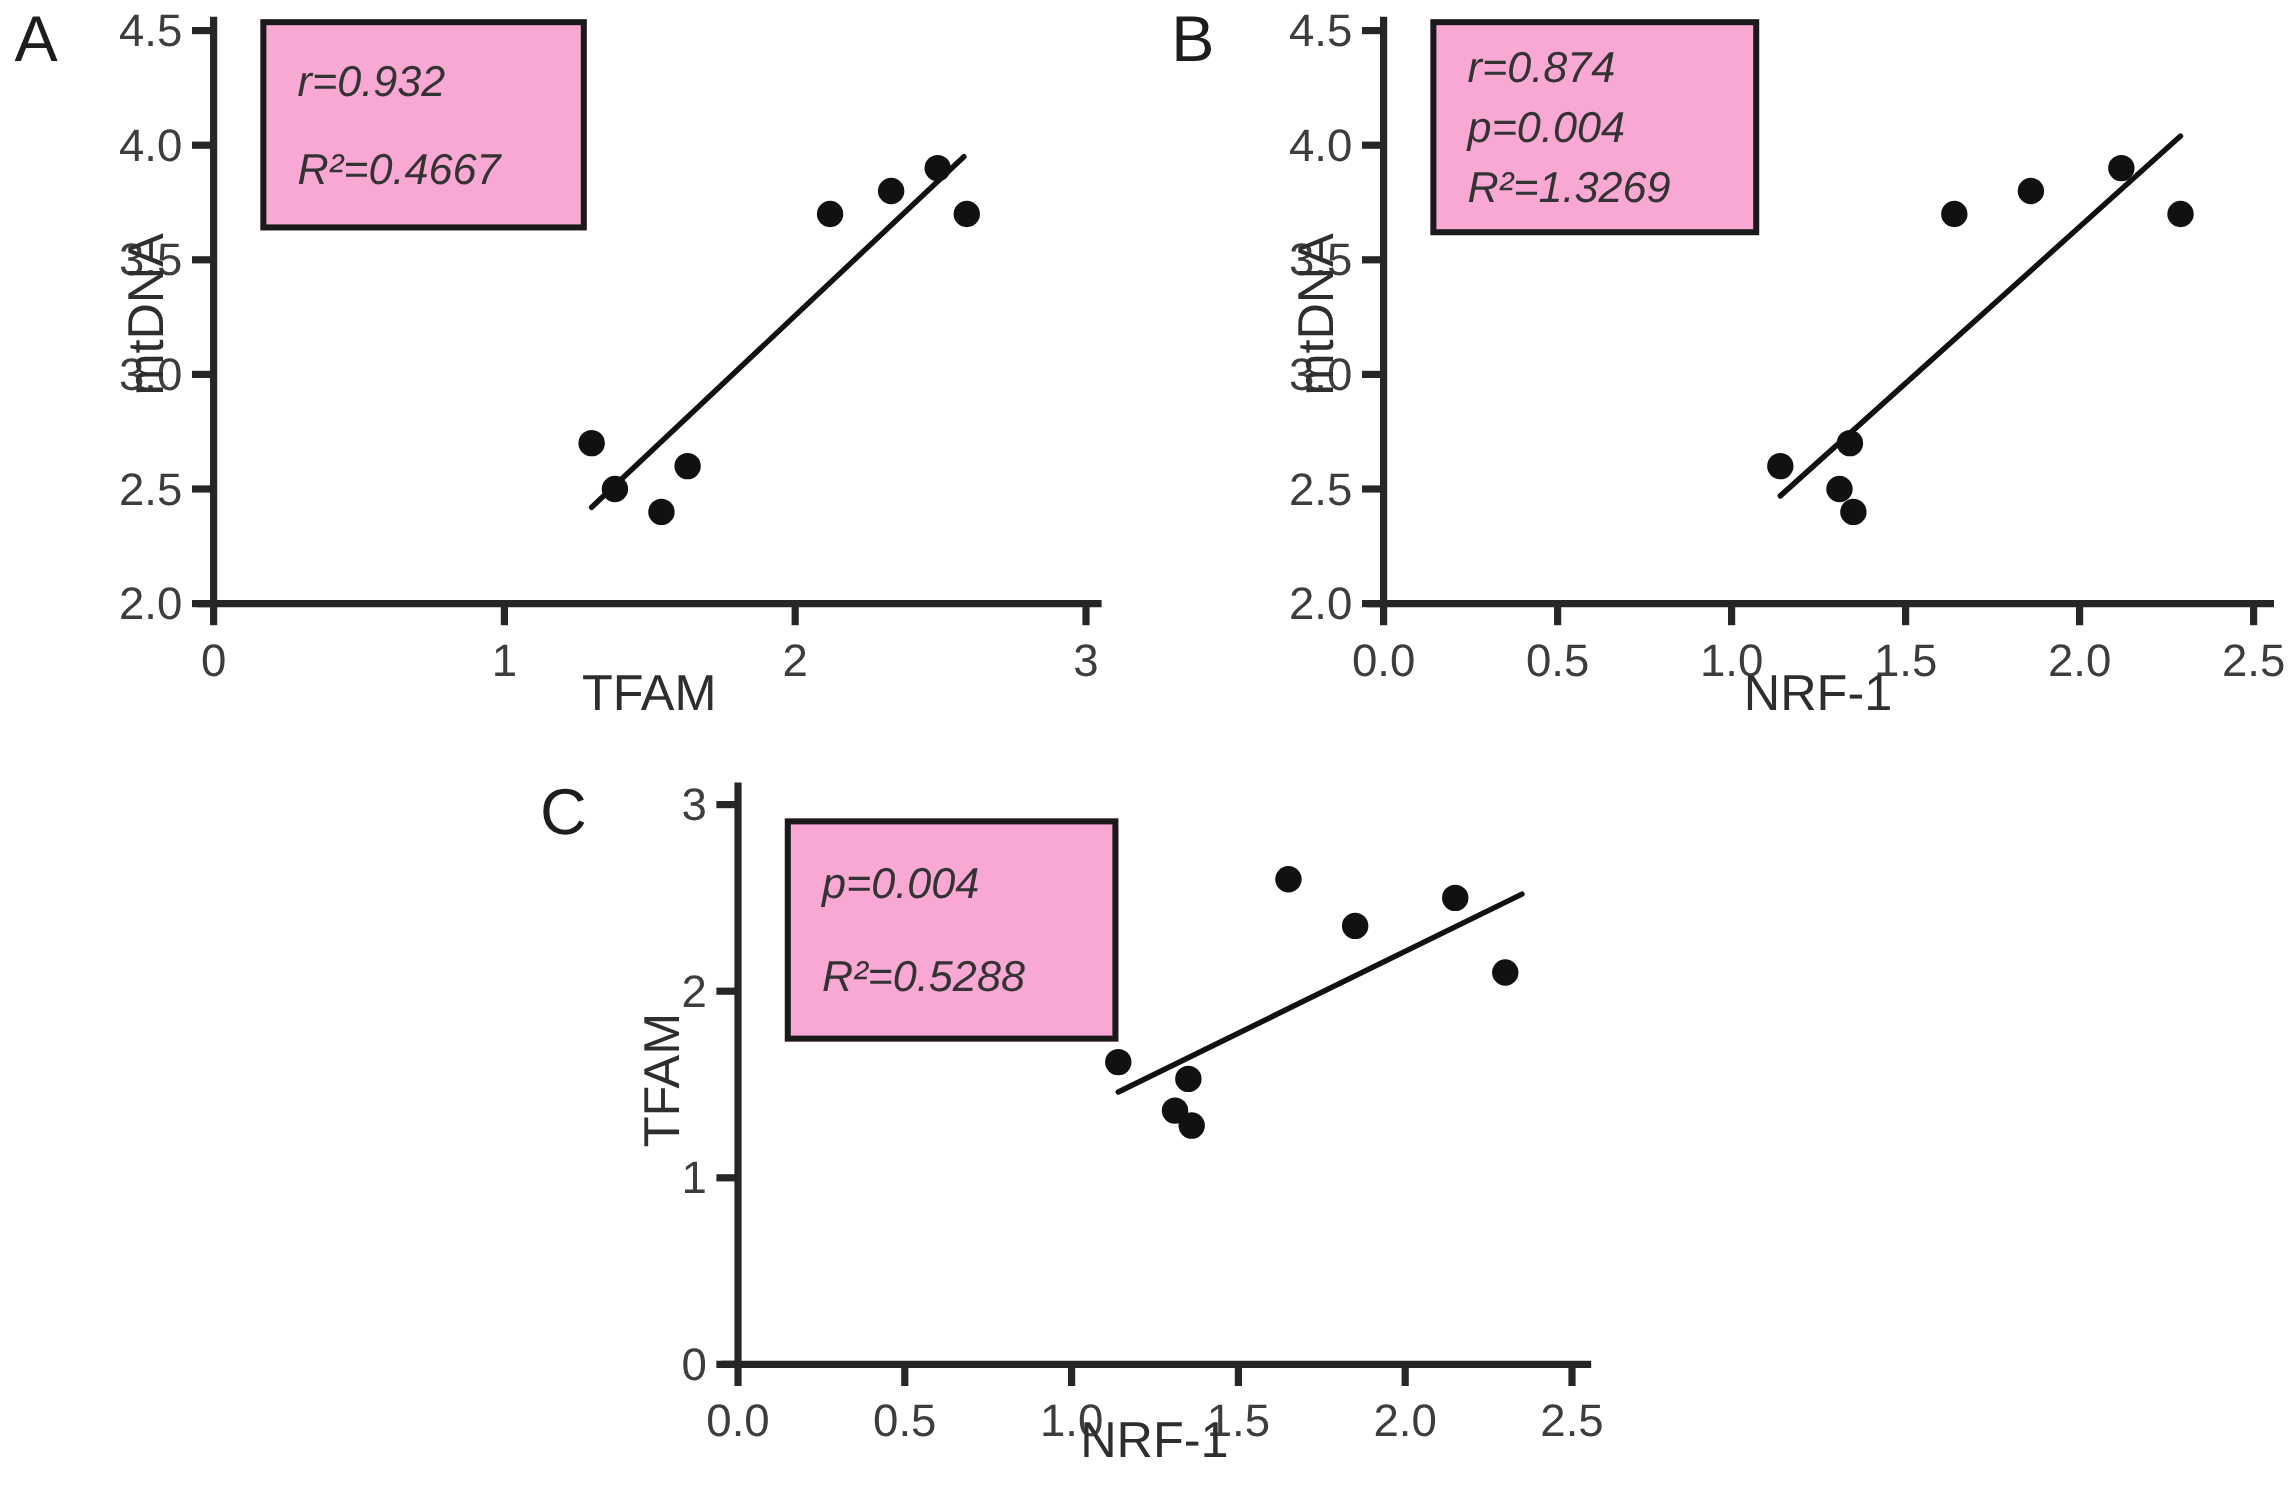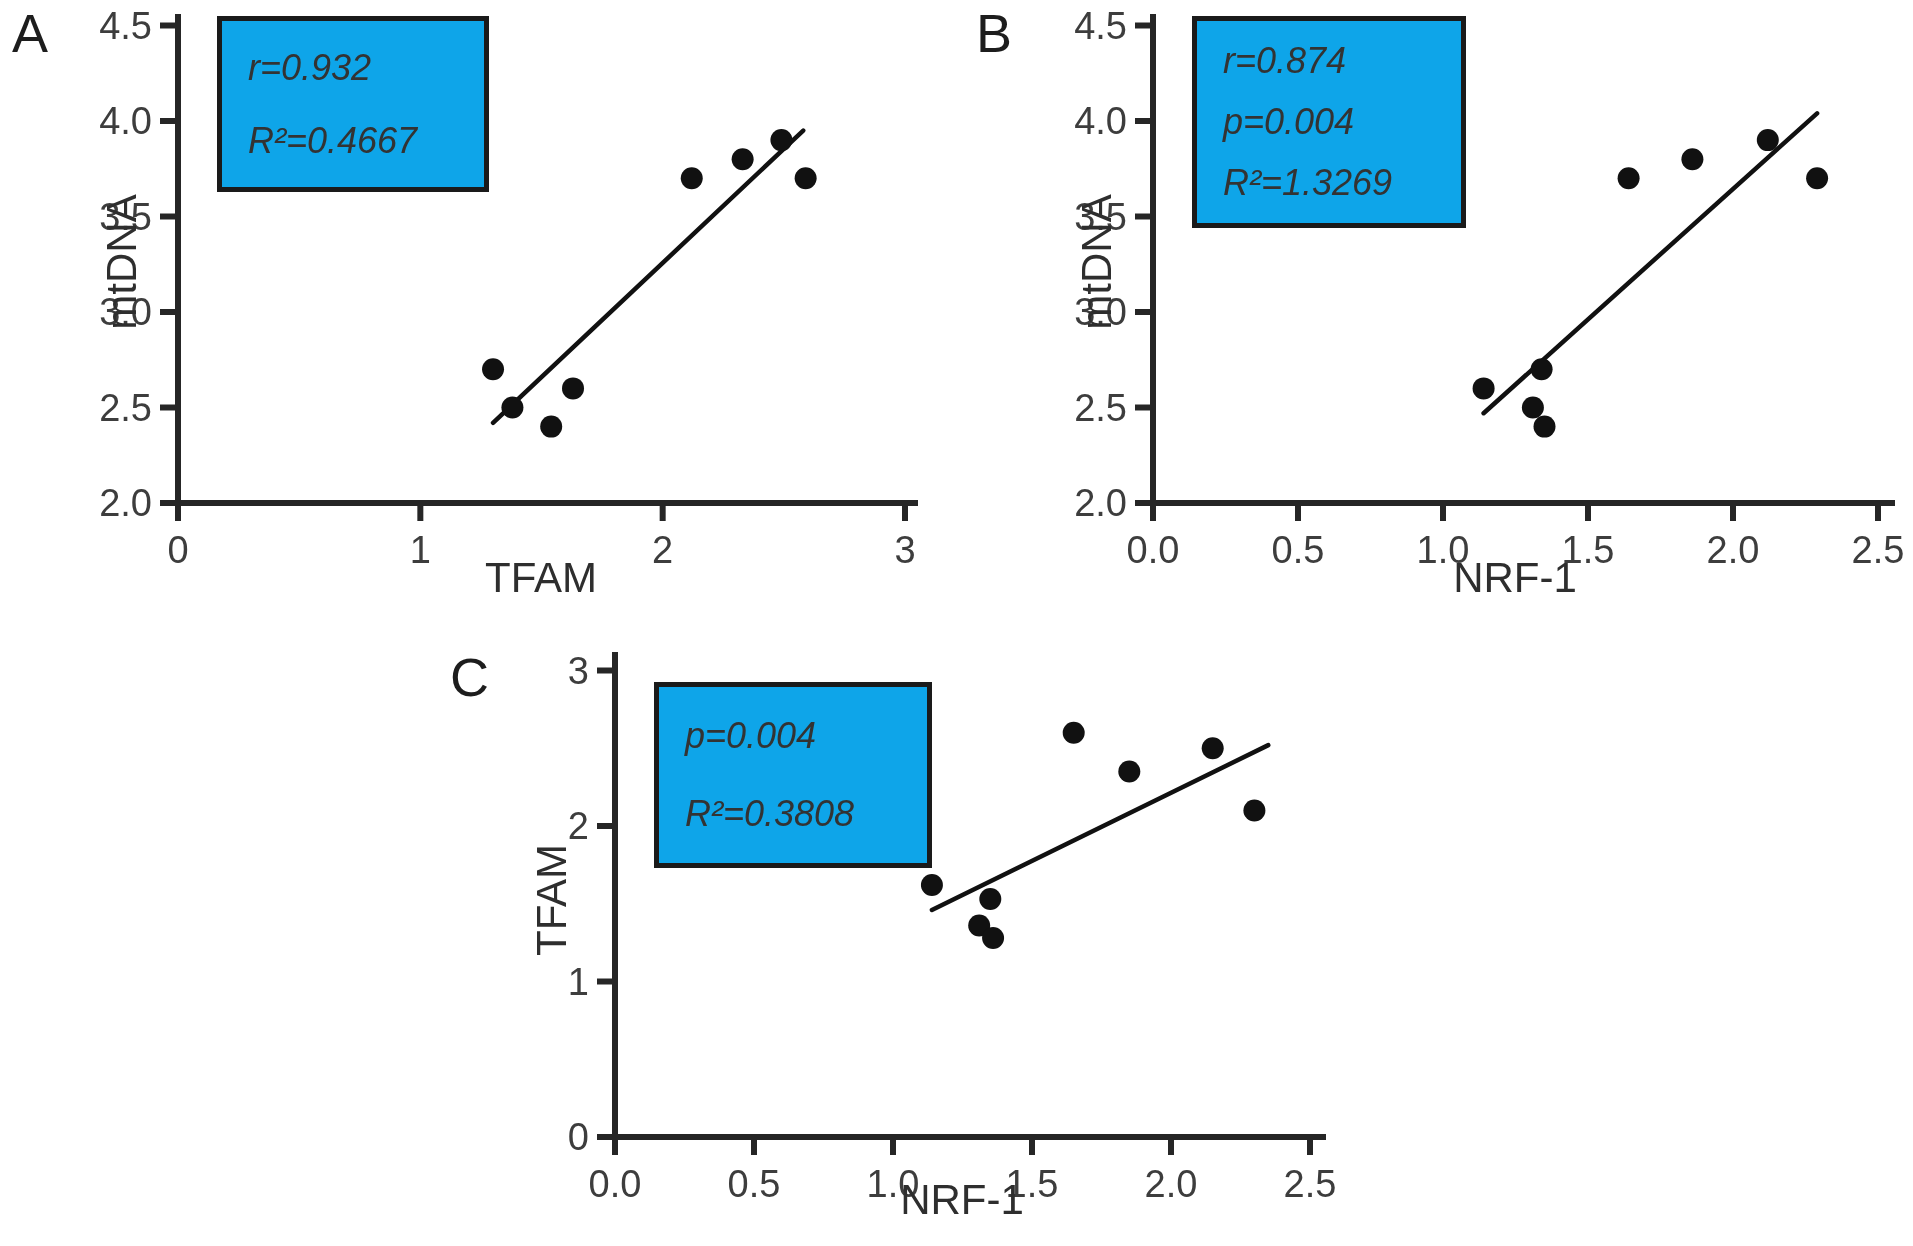--- a/index.html
+++ b/index.html
@@ -24,21 +24,21 @@
     color: #2e2e2e;
     transform: translate(-50%, -50%);
     white-space: nowrap;
   }
   .axis-title.vertical {
     transform: translate(-50%, -50%) rotate(-90deg);
   }
   .stats-box {
     position: absolute;
     border: 5px solid #1a1a1a;
-    background: #0ea5e9;
+    background: #f9a8d4;
     box-sizing: border-box;
     display: flex;
     flex-direction: column;
     padding: 10px 22px 10px 26px;
   }
   .stats-line {
     flex: 1;
     display: flex;
     align-items: center;
     font-size: 36px;
@@ -156,27 +156,27 @@
   <div class="axis-title vertical" style="left:122px; top:262px;">mtDNA</div>
   <div class="axis-title" style="left:541px; top:578px;">TFAM</div>
   <div class="stats-box" style="left:217px; top:16px; width:272px; height:176px;">
     <div class="stats-line">r=0.932</div>
     <div class="stats-line">R²=0.4667</div>
   </div>
 
   <div class="panel-letter" style="left:976px; top:2px;">B</div>
   <div class="axis-title vertical" style="left:1097px; top:262px;">mtDNA</div>
   <div class="axis-title" style="left:1515px; top:578px;">NRF-1</div>
-  <div class="stats-box" style="left:1192px; top:16px; width:274px; height:212px;">
+  <div class="stats-box" style="left:1192px; top:16px; width:274px; height:180px;">
     <div class="stats-line">r=0.874</div>
     <div class="stats-line">p=0.004</div>
     <div class="stats-line">R²=1.3269</div>
   </div>
 
   <div class="panel-letter" style="left:450px; top:646px;">C</div>
   <div class="axis-title vertical" style="left:552px; top:900px;">TFAM</div>
   <div class="axis-title" style="left:962px; top:1200px;">NRF-1</div>
   <div class="stats-box" style="left:654px; top:682px; width:278px; height:186px;">
     <div class="stats-line">p=0.004</div>
-    <div class="stats-line">R²=0.3808</div>
+    <div class="stats-line">R²=0.5288</div>
   </div>
 
 </div>
 
 </body></html>

